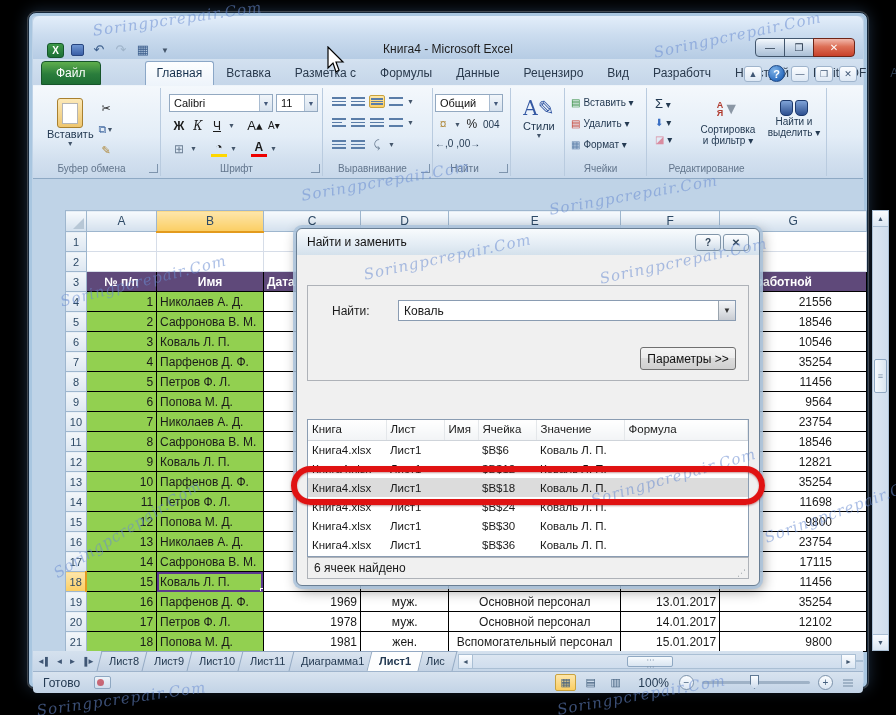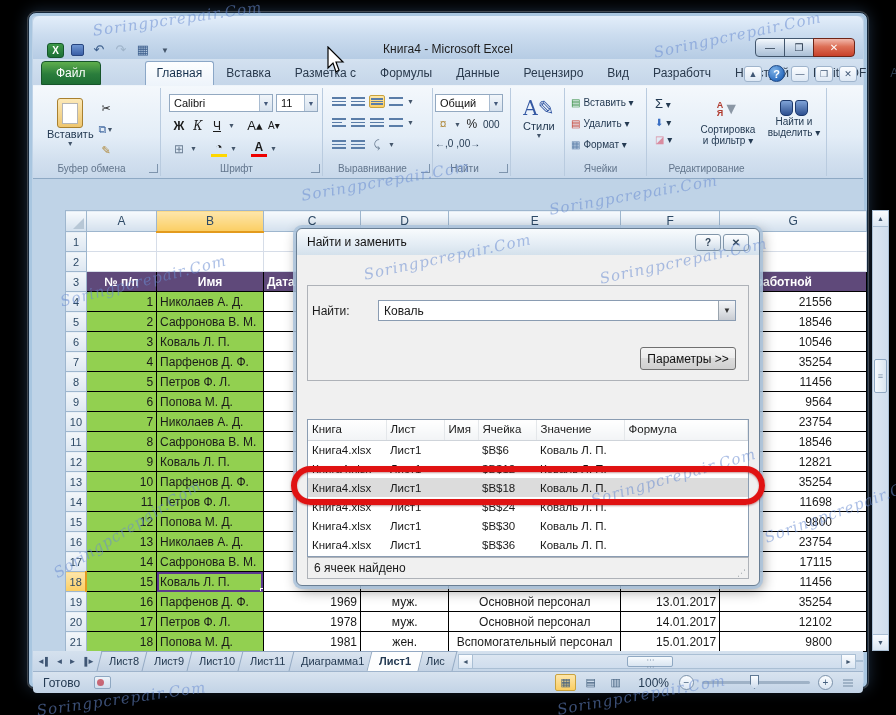--- a/index.html
+++ b/index.html
@@ -145,21 +145,21 @@
     box-shadow:0 0 0 3px rgba(170,195,220,.85), 2px 4px 14px rgba(0,0,0,.45); z-index:40; }
   #dlg-title { position:absolute; left:0; right:0; top:0; height:26px; display:flex; align-items:center; padding:0 10px;
     background:linear-gradient(#f8fbfd,#e3ecf4 60%,#d4e1ec); border-radius:6px 6px 0 0; font-size:12px; color:#111; }
   #dlg-caption-btns { margin-left:auto; display:flex; gap:2px; }
   .capbtn { width:26px; height:17px; border:1px solid #8296aa; border-radius:3px; background:linear-gradient(#fdfeff,#e6edf4 55%,#cfdbe7);
     display:flex; align-items:center; justify-content:center; font-size:10px; color:#33475c; font-weight:bold; }
   #dlg-tabs { position:absolute; left:10px; top:34px; display:flex; z-index:2; }
   .dtab { padding:4px 12px 3px; font-size:12px; border:1px solid #8e8f8f; border-bottom:none; background:linear-gradient(#f2f2f2,#e3e3e3); margin-right:2px; border-radius:2px 2px 0 0; color:#222; }
   .dtab.active { background:#f0f0f0; padding-bottom:5px; margin-bottom:-1px; border-color:#8e8f8f; }
   #dlg-page { position:absolute; left:10px; top:56px; right:10px; height:96px; border:1px solid #aeb2b8; background:#f0f0f0; }
-  #find-row { position:absolute; left:4px; top:14px; right:12px; display:flex; align-items:center; }
+  #find-row { position:absolute; left:24px; top:14px; right:12px; display:flex; align-items:center; }
   #find-label { width:66px; font-size:12px; }
   #find-combo { flex:1; height:21px; background:#fff; border:1px solid #8a9cb2; display:flex; align-items:center; padding-left:5px; font-size:12px; }
   #find-combo .arr { margin-left:auto; width:17px; height:100%; background:linear-gradient(#f4f5f7,#dcdfe3 60%,#c8ccd2); border-left:1px solid #9aa4ae; display:flex; align-items:center; justify-content:center; font-size:8px; color:#333; }
   #params-btn { position:absolute; right:12px; bottom:10px; width:96px; height:23px; }
   .w7btn { border:1px solid #707070; border-radius:3px; background:linear-gradient(#f4f4f4,#ebebeb 50%,#dcdcdc 50%,#cfcfcf);
     font-size:12px; color:#111; display:flex; align-items:center; justify-content:center; font-family:"Liberation Sans", sans-serif; }
   #dlg-btnrow { position:absolute; left:0; right:16px; top:158px; height:23px; display:flex; justify-content:flex-end; gap:14px; }
   #dlg-btnrow .w7btn { width:80px; height:23px; }
   #btn-findnext { box-shadow:0 0 0 2px #7ab3e0; border-color:#2c628b; }
   #dlg-list { position:absolute; left:10px; top:190px; right:10px; height:138px; background:#fff; border:1px solid #8a9cb2; overflow:hidden; }
@@ -346,21 +346,21 @@
 
       <div class="rgroup" style="left:396px; width:82px;">
         <span class="combo" style="position:absolute; left:6px; top:6px; width:68px;">
             <span>Общий</span>
             <span class="arr">▼</span>
           </span>
         <div class="rrow" style="position:absolute; left:6px; top:29px;">
           <span class="fmt" style="color:#b08a3e;">¤</span>
             <span class="dropcaret">▼</span>
           <span class="fmt">%</span>
-          <span class="mini">000</span>
+          <span class="mini">004</span>
         </div>
         <div class="rrow" style="position:absolute; left:6px; top:50px;">
           <span class="mini">←,0</span>
           <span class="mini">,00→</span>
         </div>
         <div class="glabel">Найти</div>
         <span class="launcher"></span>
       </div>
 
       <div class="rgroup" style="left:482px; width:50px;">

